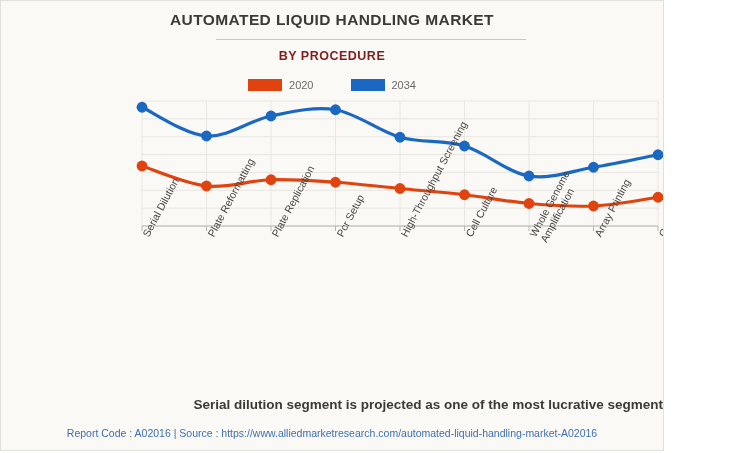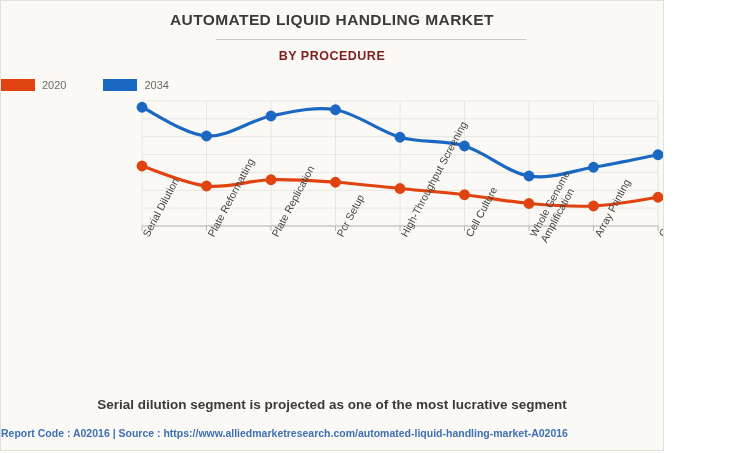--- a/index.html
+++ b/index.html
@@ -30,21 +30,21 @@
   }
   #subtitle{
     position:absolute;top:48px;left:0;width:100%;
     text-align:center;
     font-size:12.5px;font-weight:bold;letter-spacing:.5px;
     color:#7f1d1d;
   }
   
   #legend{
     position:absolute;top:78px;left:0;width:100%;
-    display:flex;justify-content:flex-start;align-items:center;gap:37px;
+    display:flex;justify-content:center;align-items:center;gap:37px;
   }
   .legend-item{display:flex;align-items:center;gap:7px;}
   .legend-swatch{width:34px;height:12px;display:block;}
   .legend-label{font-size:11px;color:#6b6a67;}
   
   #plot{
     position:absolute;
     left:141px;top:100px;
     width:516px;height:125px;
   }
@@ -58,26 +58,27 @@
     transform:rotate(-62deg);
     white-space:nowrap;
     font-size:10.5px;
     color:#44423f;
     direction:ltr;
   }
   .xtick .l2{display:block;}
   
   #caption{
     position:absolute;top:396px;left:0;width:100%;
-    text-align:center;
+    text-align:right;
     font-size:13.5px;font-weight:bold;color:#3b3a38;
   }
   #source{
     position:absolute;top:426px;left:0;width:100%;
-    font-size:10.5px;color:#3f6fb5;font-weight:bold;
+    text-align:center;
+    font-size:10.5px;color:#3f6fb5;
   }
 </style>
 </head>
 <body>
 
 <div id="card">
 
   <div id="title">AUTOMATED LIQUID HANDLING MARKET</div>
   <div id="title-rule"></div>
   <div id="subtitle">BY PROCEDURE</div>

